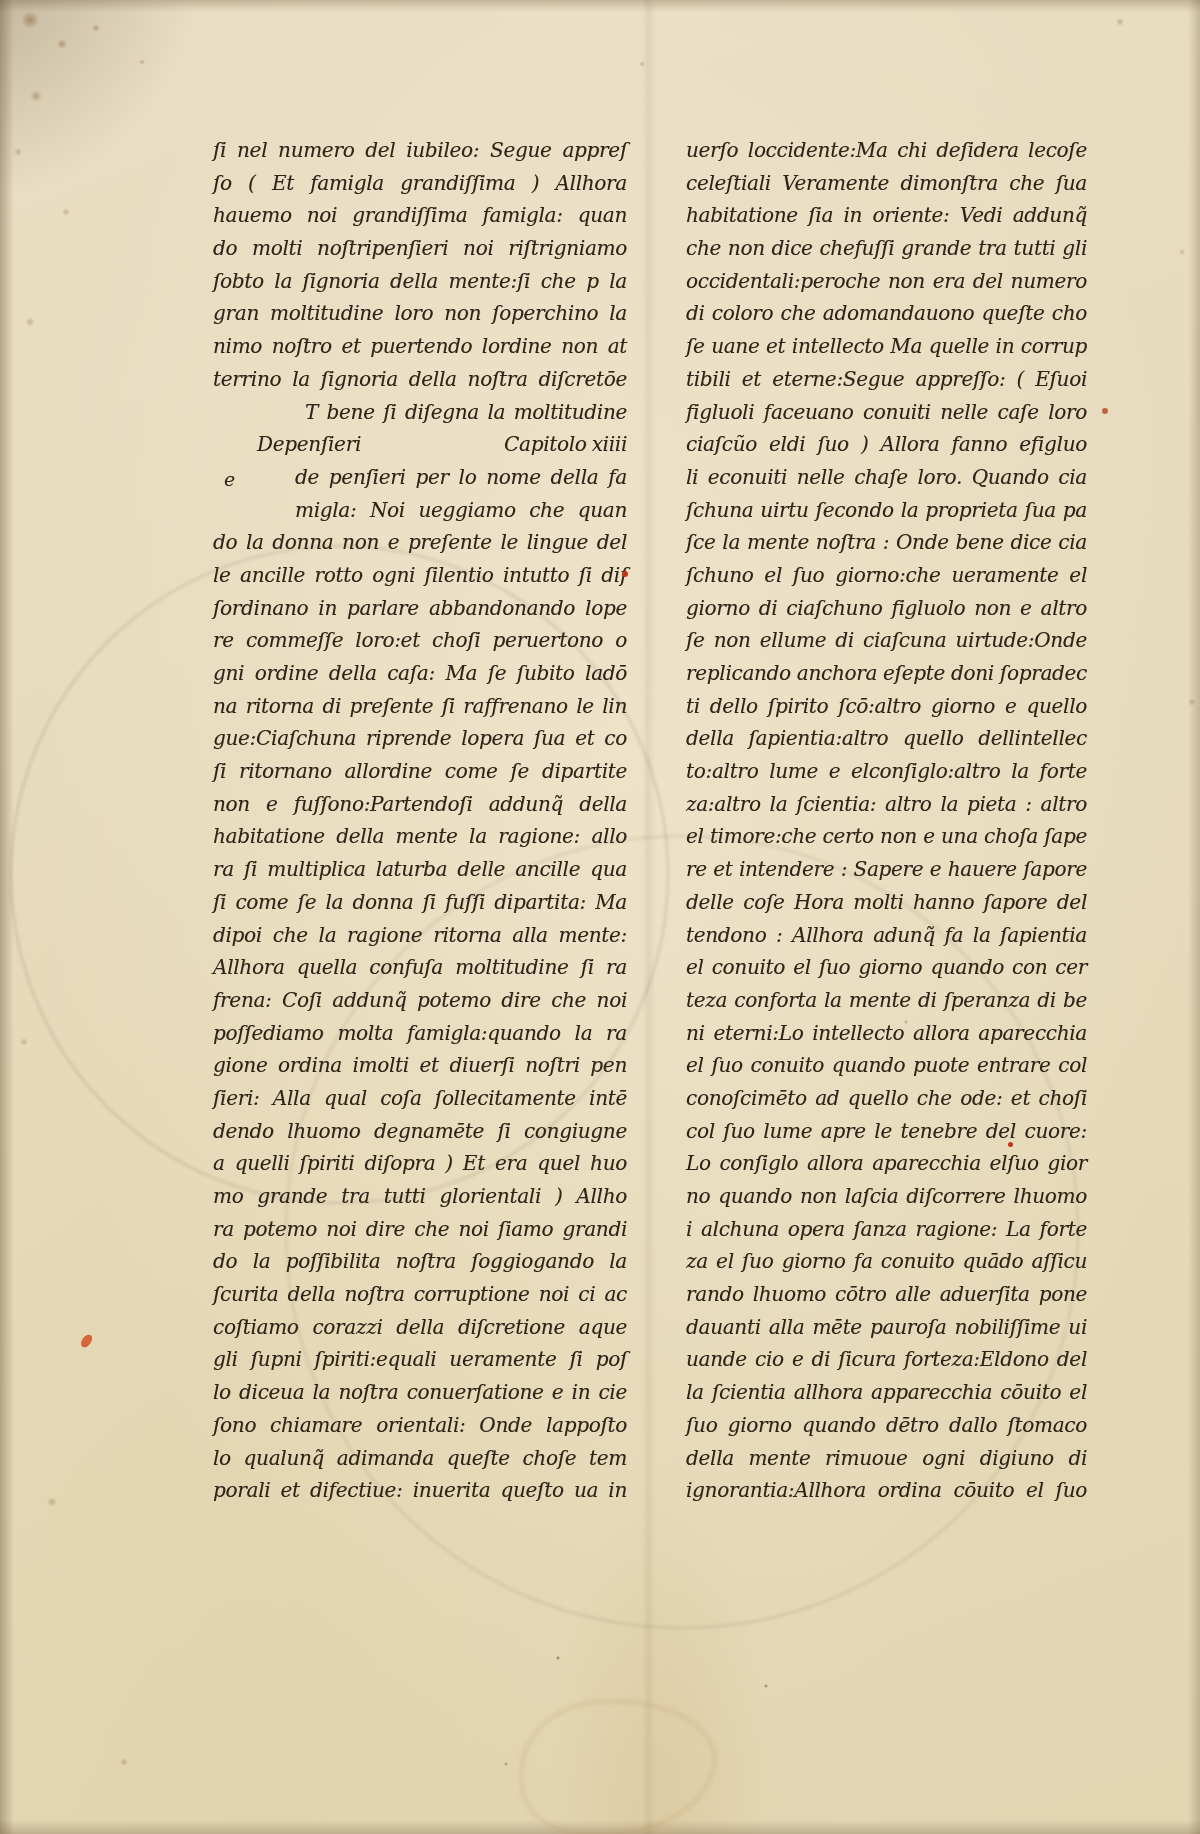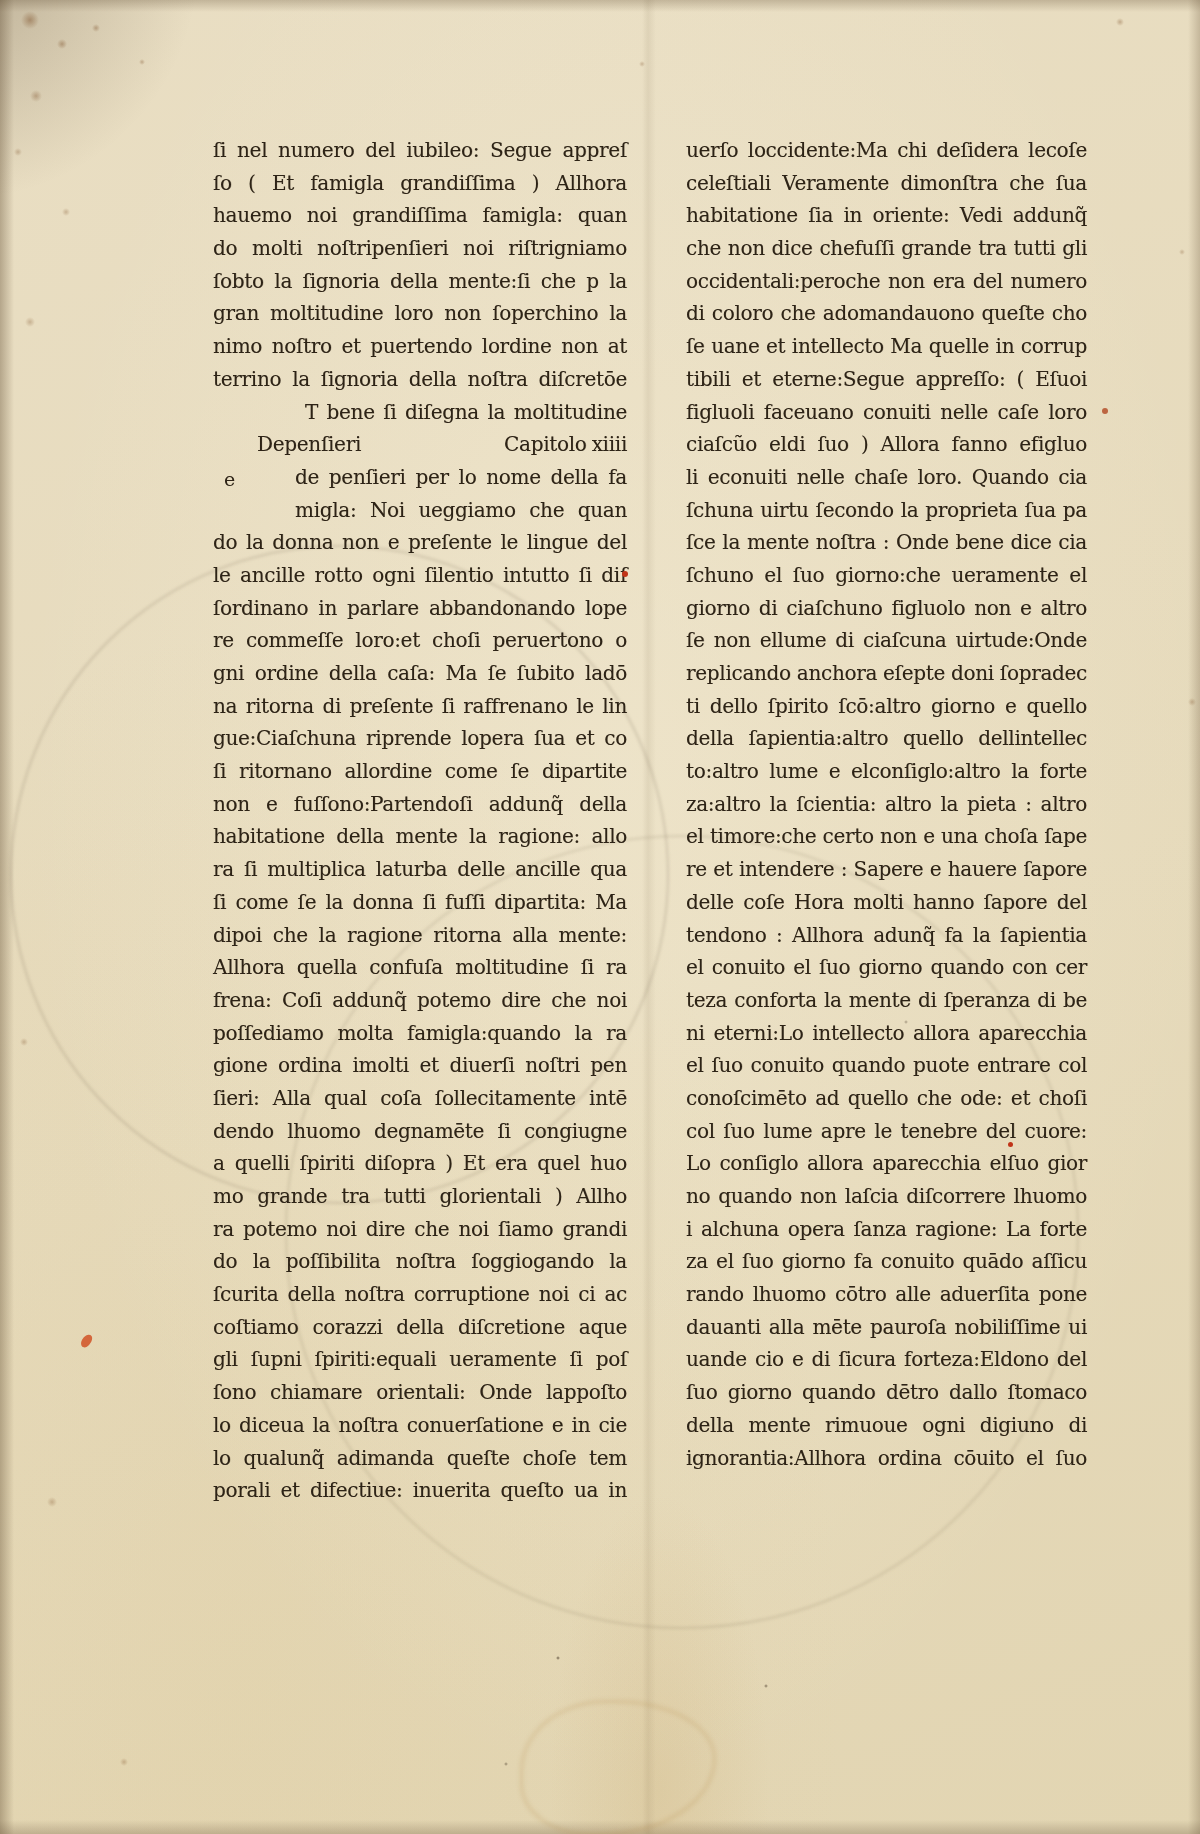--- a/index.html
+++ b/index.html
@@ -13,20 +13,21 @@
     background:
       radial-gradient(circle at -40px -40px, rgba(75,58,38,.30), transparent 240px),
       linear-gradient(90deg, rgba(96,76,50,.38) 0px, rgba(96,76,50,0) 14px),
       linear-gradient(270deg, rgba(105,85,58,.28) 0px, transparent 12px),
       linear-gradient(180deg, rgba(105,85,58,.30) 0px, transparent 12px),
       linear-gradient(0deg, rgba(100,80,55,.28) 0px, transparent 14px),
       linear-gradient(90deg, transparent 642px, rgba(110,92,62,.10) 648px, transparent 656px),
       radial-gradient(ellipse at 52% 42%, rgba(252,246,228,.30), transparent 68%),
       radial-gradient(ellipse at 20% 92%, rgba(212,182,112,.10), transparent 45%),
       linear-gradient(160deg, #e9dec3 0%, #e6dabb 55%, #e2d5b2 100%);
+    font-style: italic;
   }
   
   .spots{
     position:absolute;inset:0;pointer-events:none;
     background-image:
       radial-gradient(circle at 30px 20px,  rgba(122,76,36,.45) 0, transparent 9px),
       radial-gradient(circle at 62px 44px,  rgba(122,76,36,.40) 0, transparent 5px),
       radial-gradient(circle at 96px 28px,  rgba(122,76,36,.38) 0, transparent 4px),
       radial-gradient(circle at 142px 62px, rgba(122,76,36,.35) 0, transparent 3px),
       radial-gradient(circle at 36px 96px,  rgba(122,76,36,.35) 0, transparent 6px),
@@ -121,22 +122,22 @@
       <div class="line">gione ordina imolti et diuerſi noſtri pen</div>
       <div class="line">ſieri: Alla qual coſa ſollecitamente intē</div>
       <div class="line">dendo lhuomo degnamēte ſi congiugne</div>
       <div class="line">a quelli ſpiriti diſopra ) Et era quel huo</div>
       <div class="line">mo grande tra tutti glorientali ) Allho</div>
       <div class="line">ra potemo noi dire che noi ſiamo grandi</div>
       <div class="line">do la poſſibilita noſtra ſoggiogando la</div>
       <div class="line">ſcurita della noſtra corruptione noi ci ac</div>
       <div class="line">coſtiamo corazzi della diſcretione aque</div>
       <div class="line">gli ſupni ſpiriti:equali ueramente ſi poſ</div>
+      <div class="line">lo diceua la noſtra conuerſatione e in cie</div>
       <div class="line">ſono chiamare orientali: Onde lappoſto</div>
-      <div class="line">lo diceua la noſtra conuerſatione e in cie</div>
       <div class="line">lo qualunq̃ adimanda queſte choſe tem</div>
       <div class="line">porali et difectiue: inuerita queſto ua in</div>
     </div>
   <div class="col" id="colR">
       <div class="line">uerſo loccidente:Ma chi deſidera lecoſe</div>
       <div class="line">celeſtiali Veramente dimonſtra che ſua</div>
       <div class="line">habitatione ſia in oriente: Vedi addunq̃</div>
       <div class="line">che non dice chefuſſi grande tra tutti gli</div>
       <div class="line">occidentali:peroche non era del numero</div>
       <div class="line">di coloro che adomandauono queſte cho</div>
@@ -165,20 +166,21 @@
       <div class="line">el ſuo conuito quando puote entrare col</div>
       <div class="line">conoſcimēto ad quello che ode: et choſi</div>
       <div class="line">col ſuo lume apre le tenebre del cuore:</div>
       <div class="line">Lo conſiglo allora aparecchia elſuo gior</div>
       <div class="line">no quando non laſcia diſcorrere lhuomo</div>
       <div class="line">i alchuna opera ſanza ragione: La forte</div>
       <div class="line">za el ſuo giorno fa conuito quādo aſſicu</div>
       <div class="line">rando lhuomo cōtro alle aduerſita pone</div>
       <div class="line">dauanti alla mēte pauroſa nobiliſſime ui</div>
       <div class="line">uande cio e di ſicura forteza:Eldono del</div>
+      <div class="line">la ſcientia allhora apparecchia cōuito el</div>
       <div class="line">ſuo giorno quando dētro dallo ſtomaco</div>
       <div class="line">della mente rimuoue ogni digiuno di</div>
       <div class="line">ignorantia:Allhora ordina cōuito el ſuo</div>
     </div>
 
   <span class="guide">e</span>
 
   <div class="fleck fleck1"></div>
   <div class="fleck fleck2"></div>
   <div class="fleck fleck3"></div>

